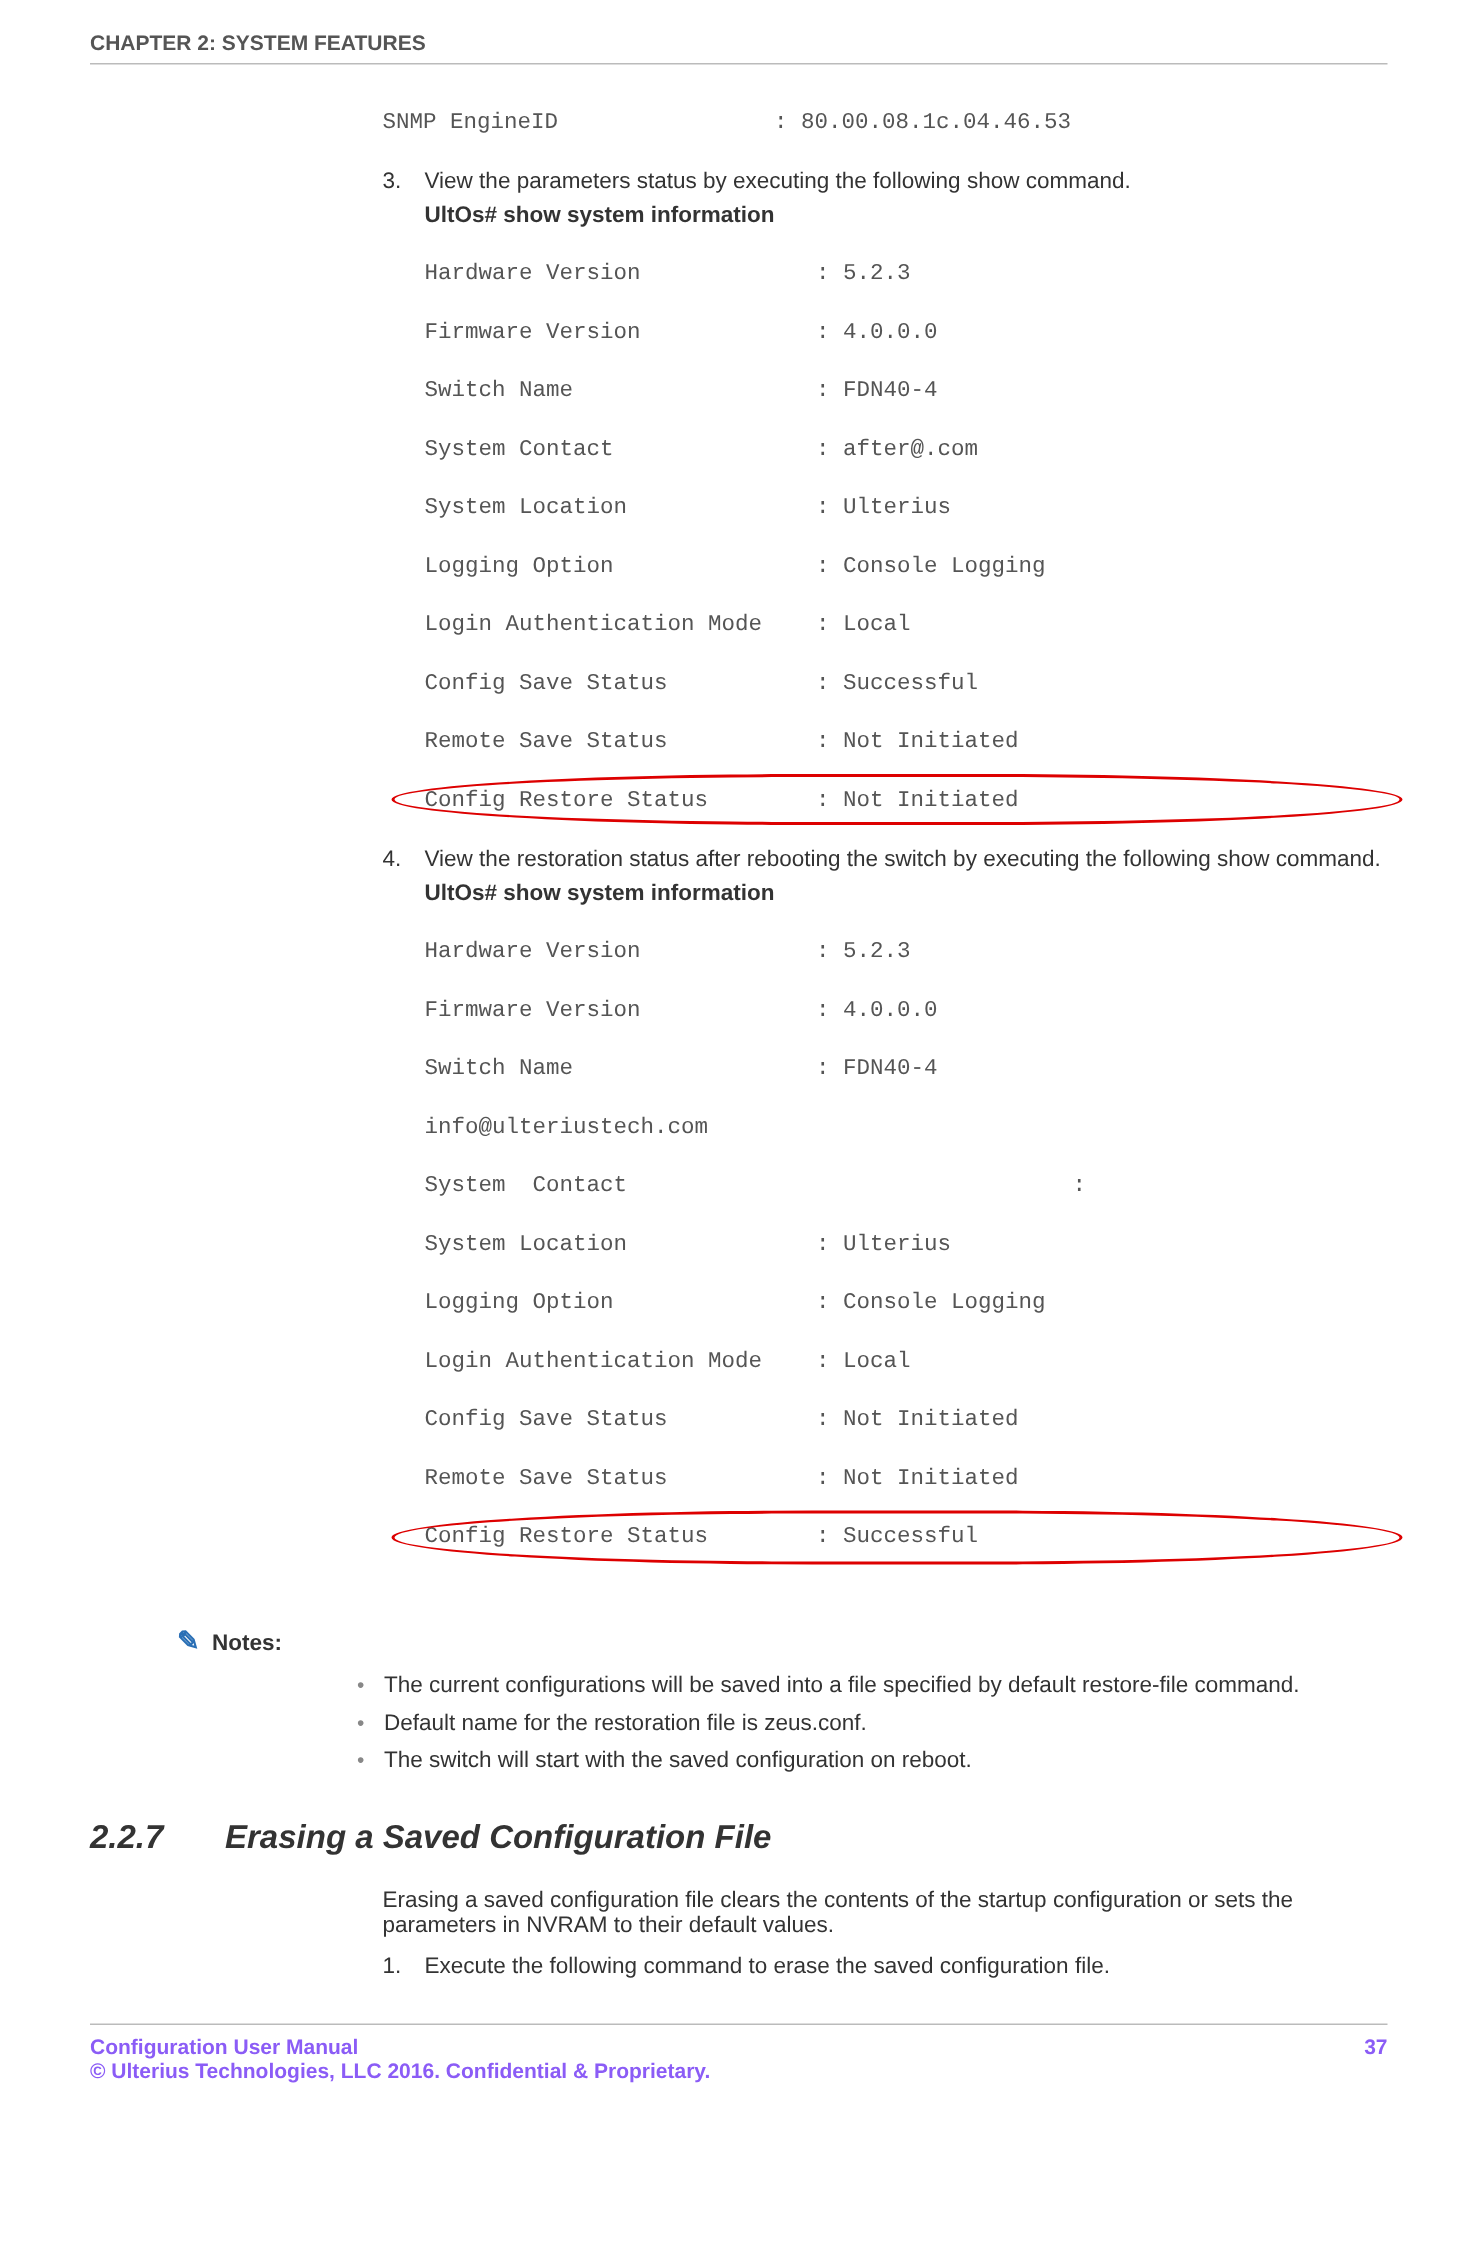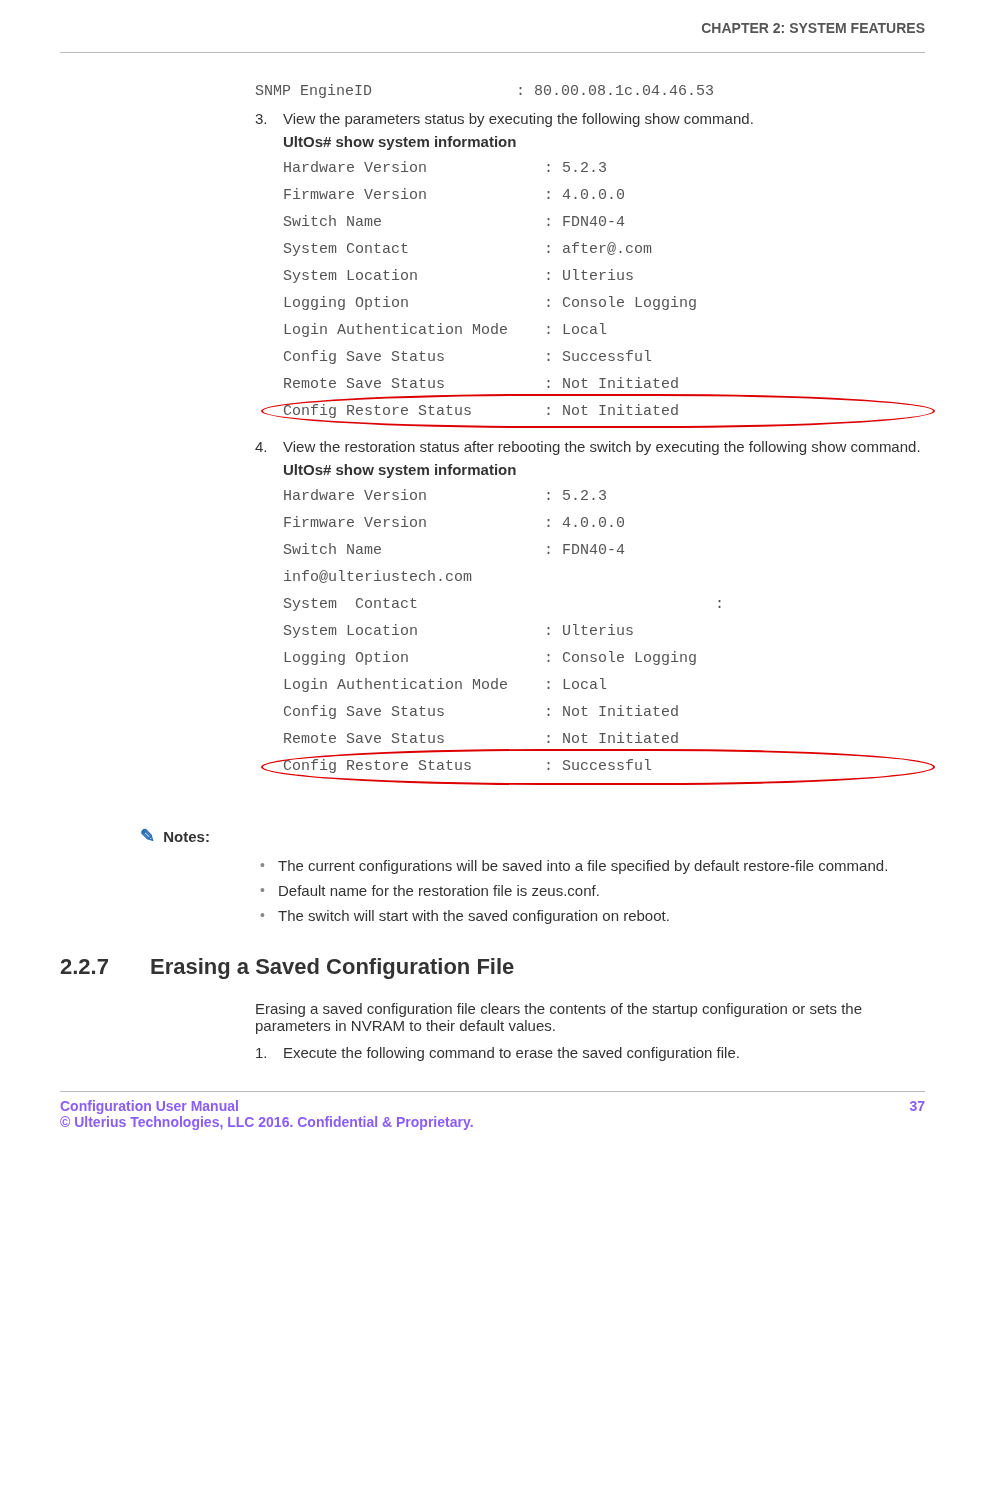--- a/index.html
+++ b/index.html
@@ -9,57 +9,56 @@
     margin: 0;
     padding: 0;
     width: 985px;
     background: #fff;
   }
   .page {
     padding: 20px 60px 20px 60px;
     position: relative;
   }
   .header-right {
-    text-align: right;
     font-weight: bold;
     font-size: 14px;
     color: #555;
     border-bottom: 1px solid #bbb;
-    padding-bottom: 16px;
+    padding-bottom: 6px;
     margin-bottom: 30px;
   }
   .content {
     margin-left: 195px;
   }
   .mono {
     font-family: "Courier New", monospace;
     font-size: 15px;
     color: #555;
   }
   .mono-line {
-    margin: 10px 0;
+    margin: 22px 0;
     white-space: pre;
   }
   .step-row {
     display: flex;
     margin: 10px 0 6px 0;
   }
   .step-num {
     width: 28px;
     flex-shrink: 0;
   }
   .step-text {
     flex: 1;
   }
   .cmd-bold {
     font-weight: bold;
     margin: 6px 0 10px 28px;
   }
   .notes-block {
-    margin-left: 80px;
+    margin-left: 58px;
     margin-top: 50px;
     margin-bottom: 30px;
   }
   .notes-header {
     font-weight: bold;
     font-size: 15px;
   }
   .notes-header .pencil {
     color: #2a6fb5;
     font-size: 18px;
@@ -77,20 +76,21 @@
     color: #888;
     width: 18px;
     flex-shrink: 0;
     font-size: 14px;
   }
   .section-heading {
     font-size: 22px;
     font-weight: bold;
     margin: 30px 0 20px 0;
     display: flex;
+    font-style: italic;
   }
   .section-num {
     width: 90px;
     flex-shrink: 0;
   }
   .footer {
     border-top: 1px solid #bbb;
     margin-top: 30px;
     padding-top: 6px;
     color: #8b5cf6;

